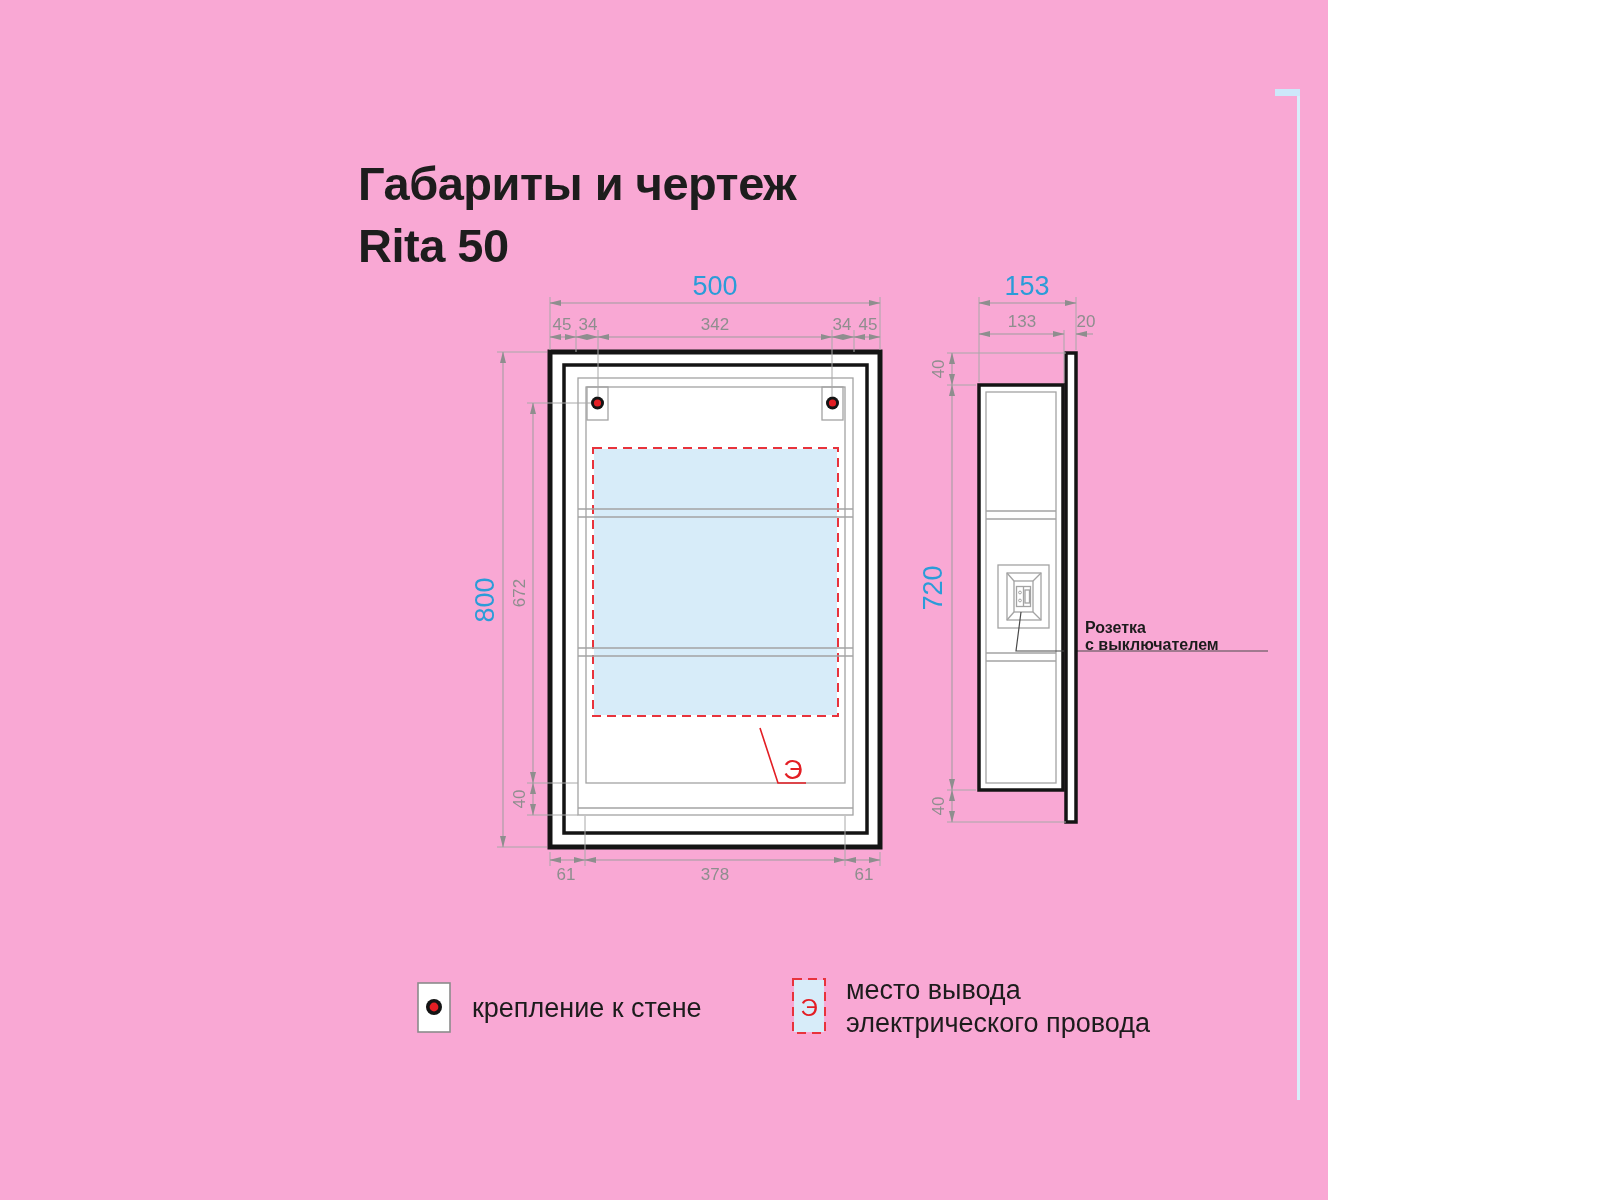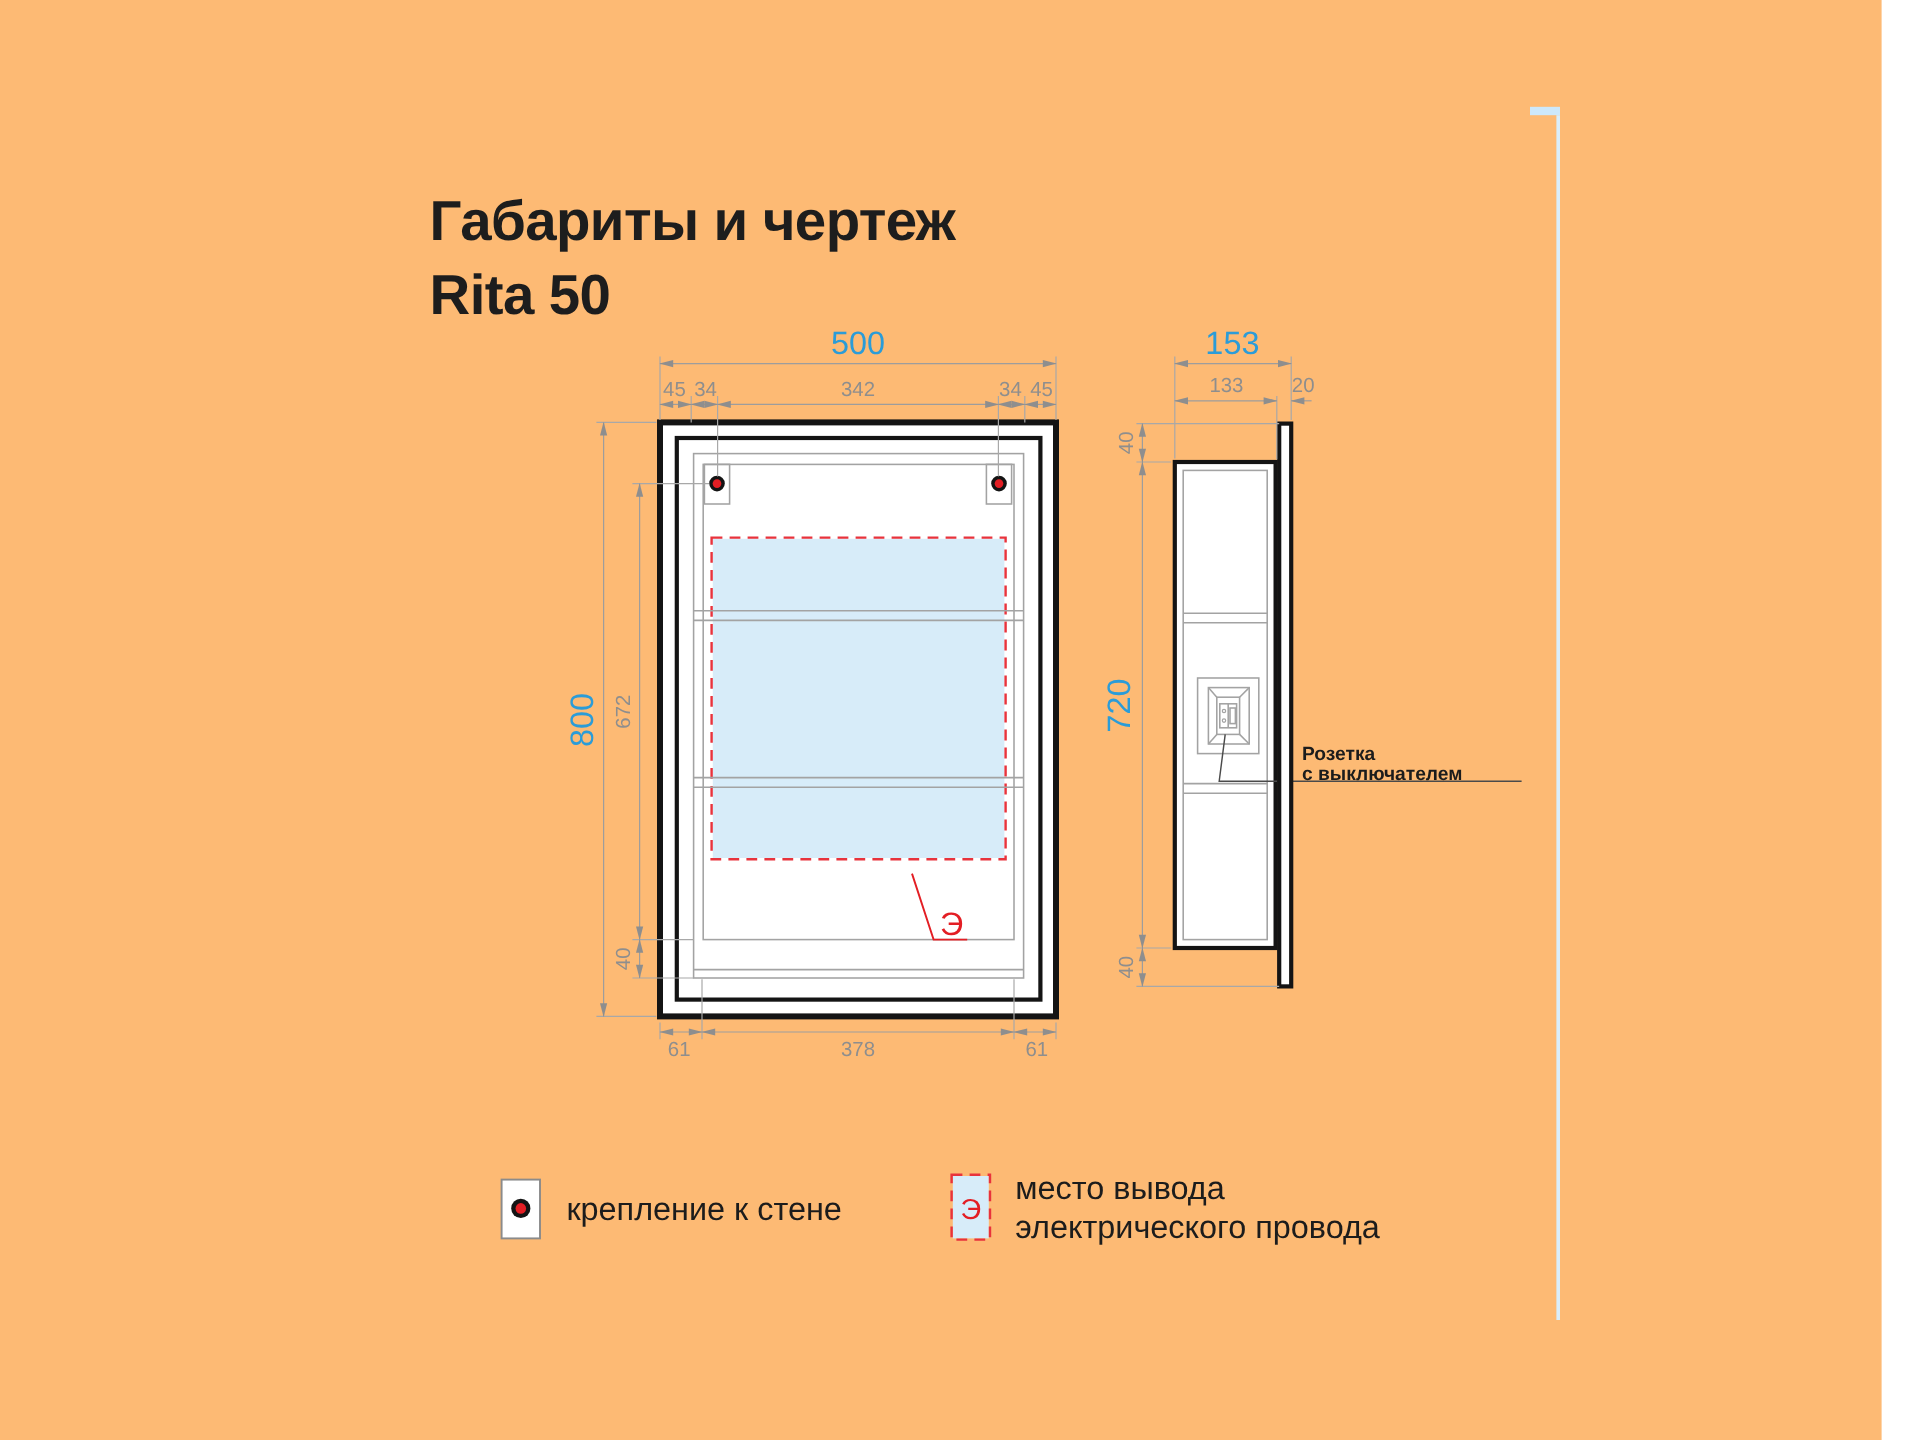--- a/index.html
+++ b/index.html
@@ -1,16 +1,16 @@
 <!DOCTYPE html>
 <html><head>
 <meta charset="utf-8">
 <style>
   html,body{margin:0;padding:0;background:#ffffff;}
-  .canvas{position:relative;width:1568px;height:1200px;background:#fdba74;overflow:hidden;
+  .canvas{position:relative;width:1328px;height:1200px;background:#f9a8d4;overflow:hidden;
           font-family:"Liberation Sans", sans-serif;}
   svg text{font-family:"Liberation Sans", sans-serif;}
   .title-text{font-size:47px;font-weight:700;fill:#1d1d1d;letter-spacing:-0.5px;}
   .thick{stroke:#141414;stroke-width:5;fill:#ffffff;}
   .thick2{stroke:#141414;stroke-width:3.5;fill:#ffffff;}
   .grayline{stroke:#a3a3a3;stroke-width:1.3;fill:none;}
   .extline{stroke:#a8a8a8;stroke-width:1;fill:none;}
   .dimline{stroke:#9d9d9d;stroke-width:1;fill:none;}
   .dim-gray{font-size:17px;fill:#8e8e8e;text-anchor:middle;}
   .dim-blue{font-size:27px;fill:#2b9cd8;text-anchor:middle;}

